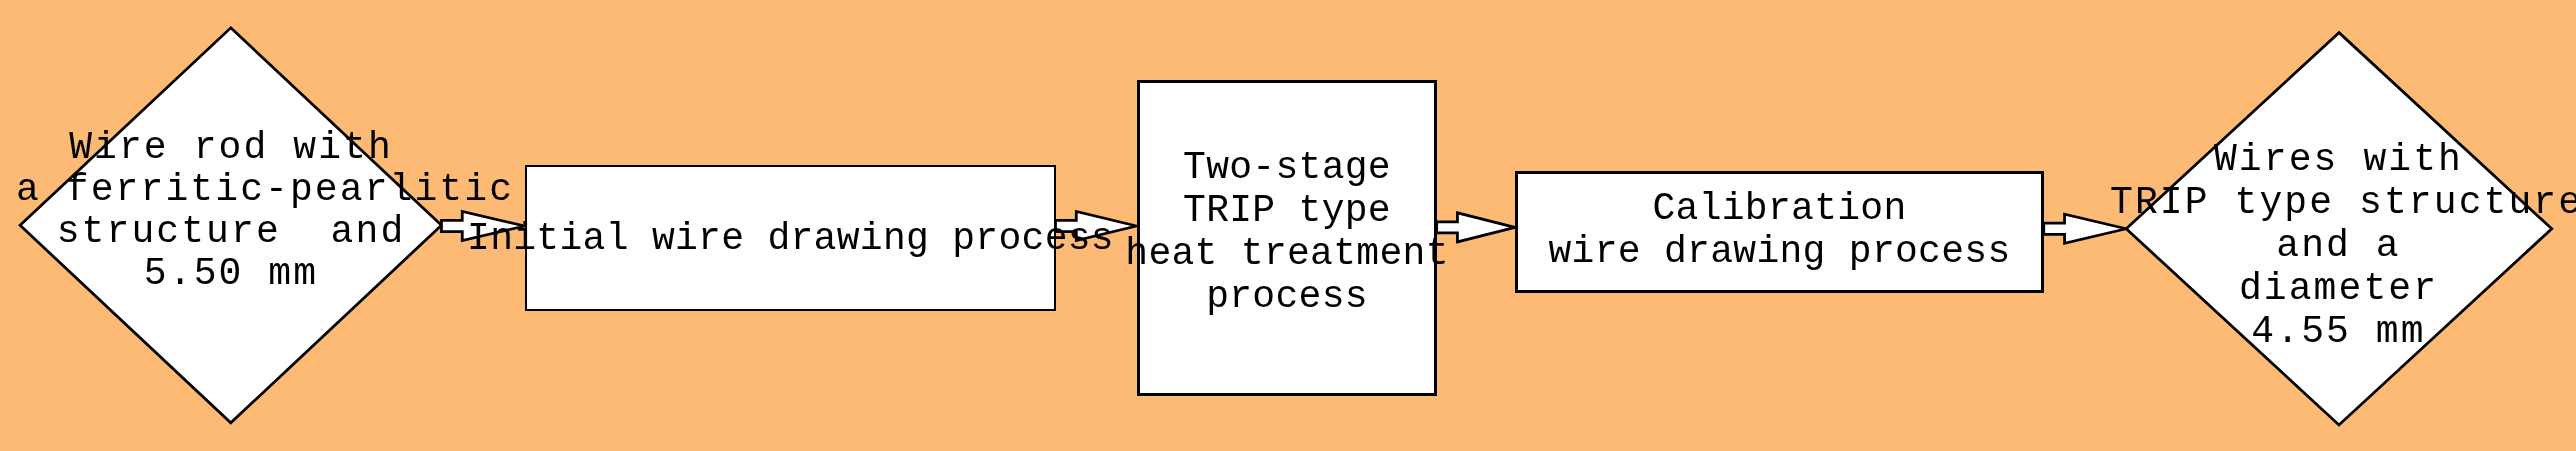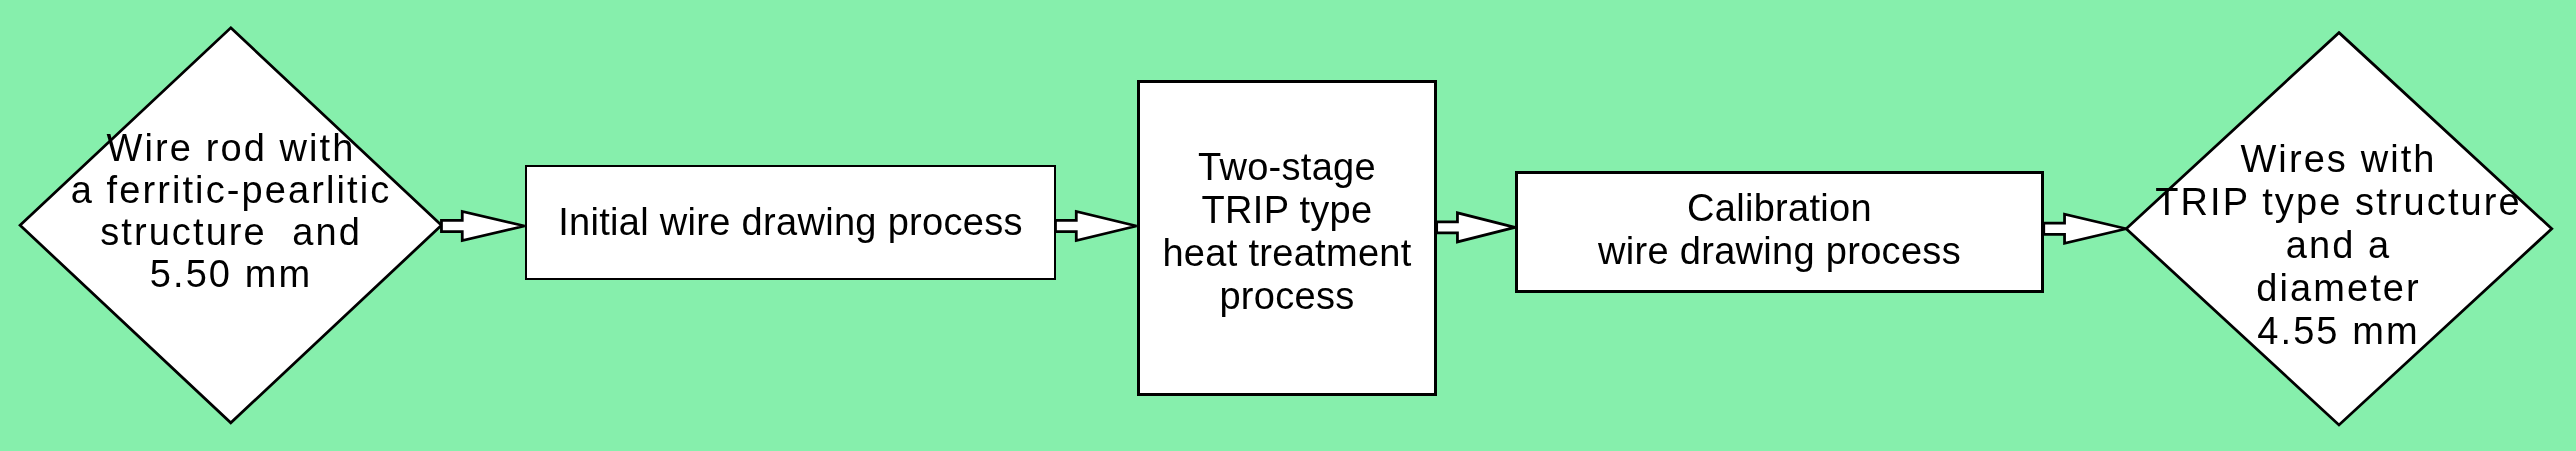--- a/index.html
+++ b/index.html
@@ -1,20 +1,20 @@
 <!DOCTYPE html>
 <html style="font-size:11px"><head>
 <meta charset="utf-8">
 <style>
   html,body{margin:0;padding:0;background:#ffffff;}
   .canvas{
     position:relative;
     width:2576px;height:452px;
-    background:#86efac;
-    font-family:Liberation Sans, sans-serif;
+    background:#fdba74;
+    font-family:Liberation Mono, monospace;
     color:#000;
     overflow:hidden;
   }
   .layer{position:absolute;left:0;top:0;}
   .shape{fill:#ffffff;stroke:#000000;stroke-width:4;stroke-linejoin:miter;}
   .arrow{stroke-width:4;}
   .box{
     position:absolute;box-sizing:border-box;
     background:#ffffff;border:2.8px solid #000000;
     display:flex;flex-direction:column;align-items:center;justify-content:center;
@@ -22,21 +22,21 @@
     font-size:38px;line-height:43px;letter-spacing:0.3px;
   }
   .box.thick{border-width:3.5px;}
   .dtext{
     position:absolute;text-align:center;
     font-size:38px;letter-spacing:2.1px;
   }
   .line{display:block;white-space:pre;}
   #d1-text{left:16px;top:127px;width:430px;line-height:42px;}
   #d2-text{left:2110px;top:138px;width:457px;line-height:43px;}
-  #rect1{left:525px;top:165px;width:531px;height:115px;}
+  #rect1{left:525px;top:165px;width:531px;height:146px;}
   #rect2{left:1137px;top:80px;width:300px;height:316px;padding-bottom:13px;}
   #rect3{left:1515px;top:171px;width:529px;height:122px;padding-bottom:4px;}
 </style>
 </head>
 <body>
 
 <div class="canvas">
 
   <svg class="layer" width="2576" height="452" viewBox="0 0 3717 652">
 

